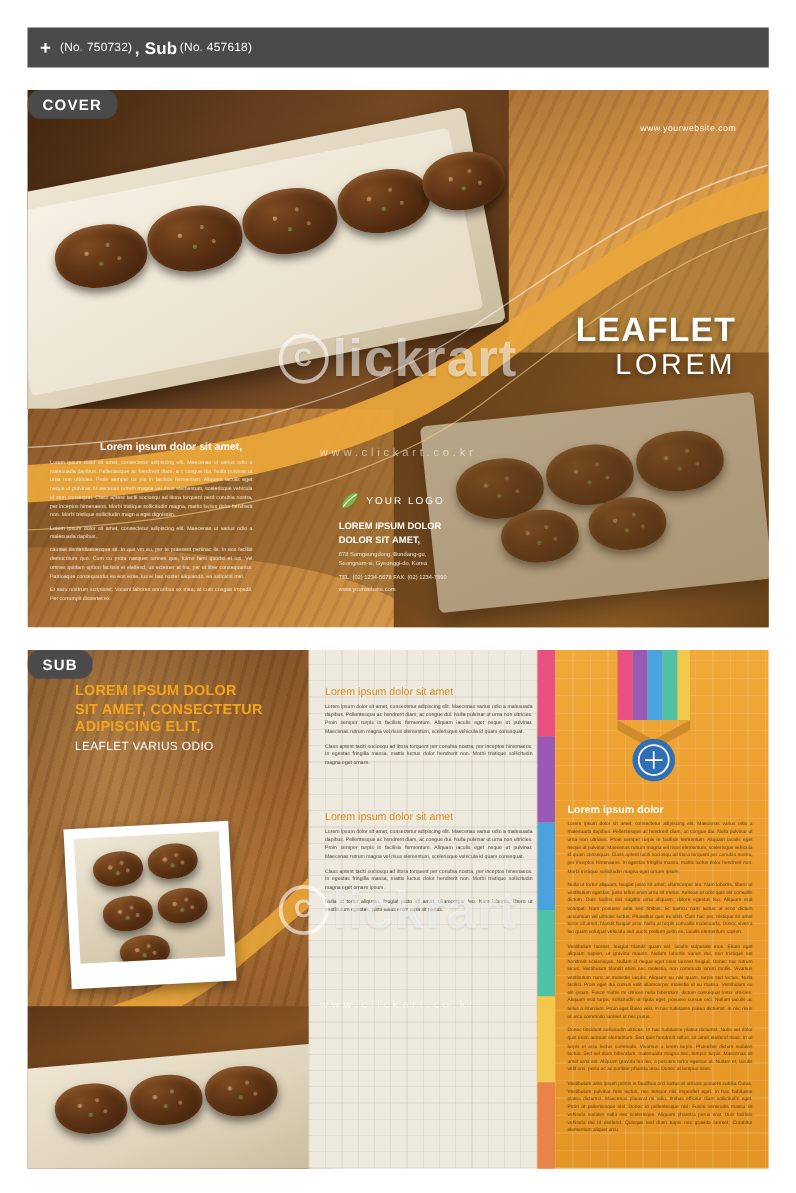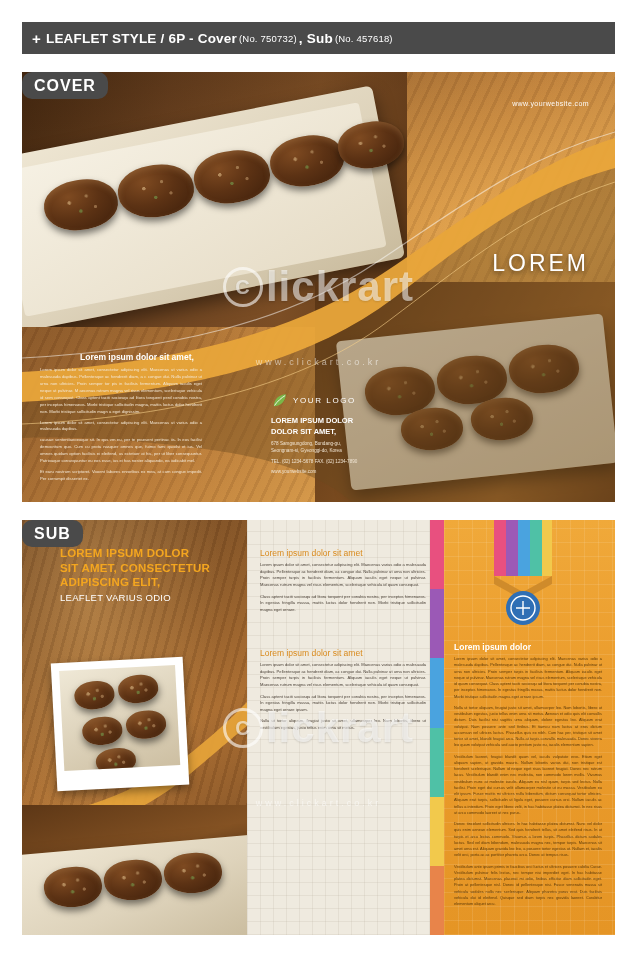--- a/index.html
+++ b/index.html
@@ -56,21 +56,21 @@
   }
   #cover-panel { top: 72px; height: 430px; }
   #sub-panel   { top: 520px; height: 415px; }
 
   .corner-tag {
     position: absolute;
     left: 0;
     top: 0;
     background: #4a4a4a;
     color: #ffffff;
-    font-size: 16px;
+    font-size: 12px;
     font-weight: bold;
     letter-spacing: 1px;
     padding: 5px 12px 4px 12px;
     z-index: 40;
     border-radius: 10px;
   }
 
   
   .cover-bg {
     position: absolute;
@@ -425,21 +425,20 @@
     font-size: 9px;
     color: rgba(255,255,255,0.55);
     letter-spacing: 3px;
   }
 </style>
 </head>
 <body>
 
 <div class="header-bar">
   <span class="plus">+</span>
-  <span class="main-title">LEAFLET STYLE / 6P - Cover</span>
   <span class="sub-small">(No. 750732)</span>
   <span class="main-title">,</span>
   <span class="main-title" style="margin-left:4px;">Sub</span>
   <span class="sub-small">(No. 457618)</span>
 </div>
 
 <div class="panel" id="cover-panel">
   <div class="cover-bg">
     <div class="wood-streaks"></div>
   </div>
@@ -468,20 +467,21 @@
     <path d="M0,268 C140,258 250,234 330,186 C410,140 470,86 593,62 L593,0 L0,0 Z" fill="none"></path>
     <path d="M0,300 C150,292 270,262 360,202 C450,142 510,92 593,66 L593,96 C505,120 448,168 372,226 C280,296 150,322 0,330 Z" fill="#e8a53a" opacity="0.95"></path>
     <path d="M0,330 C150,322 280,296 372,226 C448,168 505,120 593,96 L593,430 L330,430 C300,404 250,386 190,378 C120,368 50,364 0,366 Z" fill="#6b4a20" opacity="0.42"></path>
     <path d="M0,286 C150,278 265,250 352,192 C440,134 500,86 593,60" stroke="#ffffff" stroke-width="1.2" fill="none" opacity="0.5"></path>
     <path d="M0,352 C140,346 275,318 365,250 C450,186 512,136 593,110" stroke="#f6d08b" stroke-width="1" fill="none" opacity="0.6"></path>
   </svg>
 
   <div class="cover-website">www.yourwebsite.com</div>
 
   <div class="cover-right-text">
+    <div class="l1">LEAFLET</div>
     <div class="l2">LOREM</div>
   </div>
 
   <div class="cover-left-block">
     <div class="headline">Lorem ipsum dolor sit amet,</div>
     <div class="tiny-copy">
       <p>Lorem ipsum dolor sit amet, consectetur adipiscing elit. Maecenas ut varius odio a malesuada dapibus. Pellentesque ac hendrerit diam, a c congue dui. Nulla pulvinar ut urna non ultricies. Proin semper tor pis in facilisis fermentum. Aliquam iaculis eget neque ut pulvinar. M aecenas rutrum magna vel risus elementum, scelerisque vehicula id sem consequat. Class aptent taciti sociosqu ad litora torquent perd conubia nostra, per inceptos himenaeos. Morbi tristique sollicitudin magna, mattis luctus dolor hendrerit non. Morbi tristique sollicitudin magn a eget dignissim.</p>
       <p>Lorem ipsum dolor sit amet, consectetur adipiscing elit. Maecenas ut varius odio a malesuada dapibus.</p>
       <p>causae sententiaeoeoque sit. In qus vm eu, per te praesent pertinac iis. In eos facilisi democritum quo. Cum cu prota nasquer omnes que, fuimo fami quodsi et ius. Vel omnes quidam option facilisis ei eleifend, us ectetuer at his, per ut liber consequuntur. Patrioaque consequuntur eu eos esse, ius ei has noster aliquando, ea iudicabit mel.</p>
       <p>Et earu nostrum scriptoret. Vooent labores enroribus ex mea, at cum congue impedit. Per corrumpit dissertet ex.</p>

